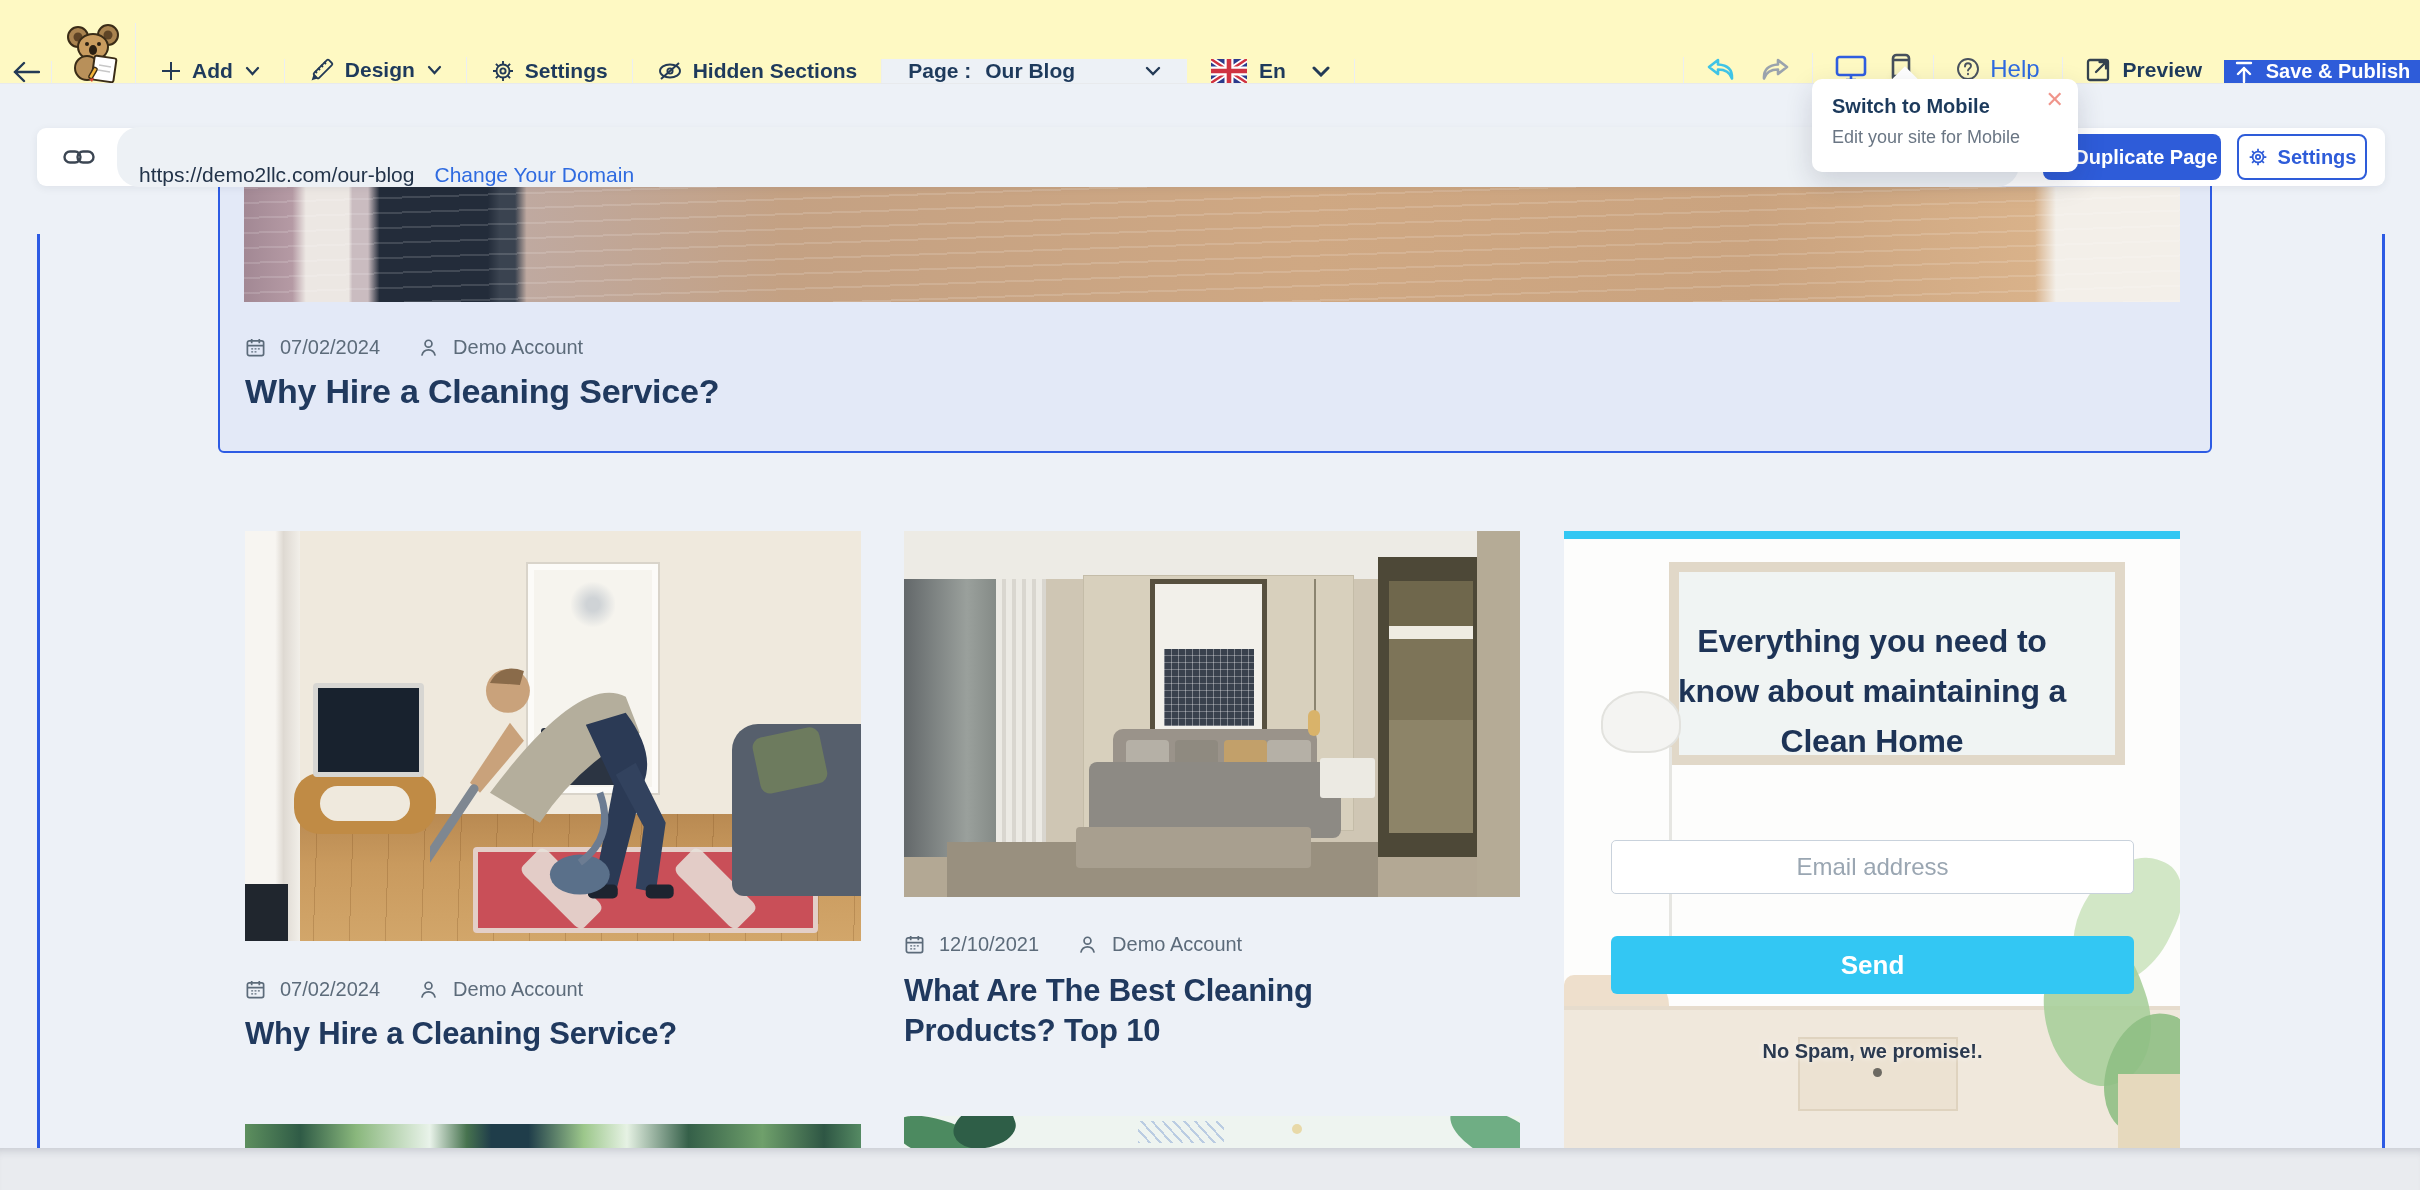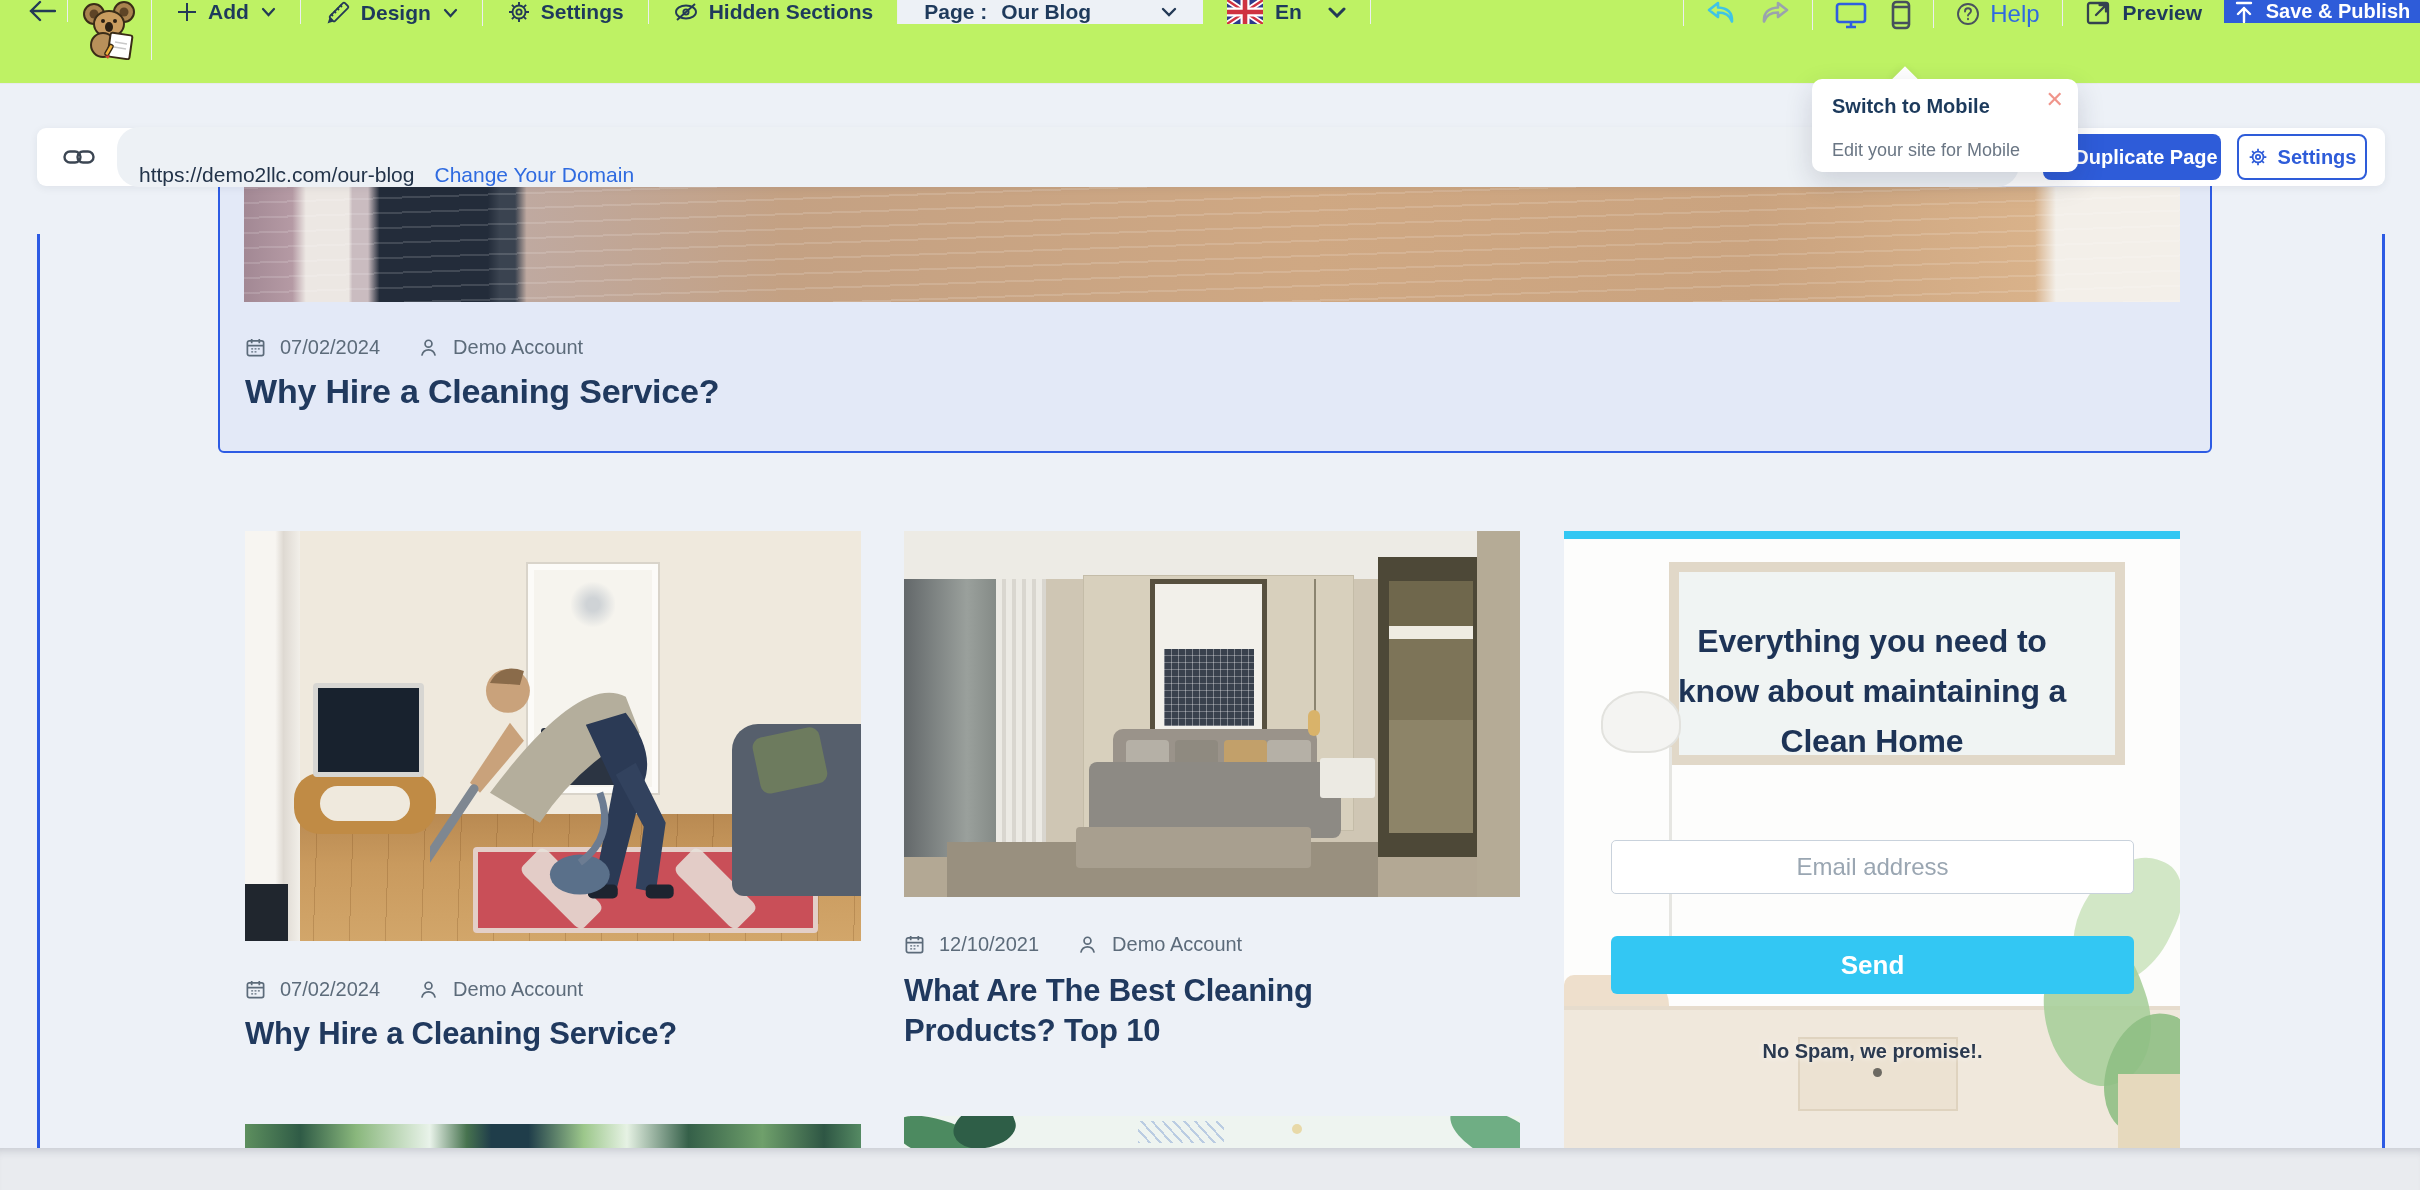--- a/index.html
+++ b/index.html
@@ -4,22 +4,22 @@
 <style>
   :root{
     --accent_blue:#2e5cd9; --link_blue:#2f6be0; --cyan:#33c7f3;
     --selection_border:#2d5be4; --navy:#1e3a5c; --heading:#20395e; --meta:#5c6b7a;
   }
   *{margin:0;padding:0;box-sizing:border-box;font-family:"Liberation Sans",sans-serif;}
   html,body{width:2420px;height:1190px;overflow:hidden;background:#edf1f7;}
   #app{position:relative;width:2420px;height:1190px;overflow:hidden;}
 
   
-  .toolbar{position:absolute;left:0;top:0;width:2420px;height:84px;background:#bef264;
-    border-bottom:1px solid #e8eaed;display:flex;align-items:flex-start;z-index:40;color:var(--navy);padding-left:16px;}
+  .toolbar{position:absolute;left:0;top:0;width:2420px;height:84px;background:#fef9c3;
+    border-bottom:1px solid #e8eaed;display:flex;align-items:flex-end;z-index:40;color:var(--navy);}
   .tb-cell{display:flex;align-items:center;justify-content:center;gap:10px;font-size:21px;font-weight:600;
     color:var(--navy);border-right:1px solid #eceef1;padding:0 24px;cursor:pointer;white-space:nowrap;}
   .tb-cell.no-pad{padding:0;}
   .back{width:52px;}
   .koala{width:84px;}
   .page-cell{background:#edf1f6;border-right:none;padding:0 26px;gap:14px;}
   .lang-cell{gap:12px;}
   .tb-spacer{flex:1;border-right:none;}
   .grp{display:flex;align-items:center;gap:24px;padding:0 22px;border-left:1px solid #eceef1;cursor:pointer;}
   .help-grp{color:var(--link_blue);font-size:24px;font-weight:400;gap:10px;}
@@ -28,21 +28,21 @@
     color:#fff;font-size:20px;font-weight:700;cursor:pointer;}
   .chev{margin-left:2px;}
   .icon{display:inline-flex;align-items:center;justify-content:center;}
 
   
   .tooltip-caret{position:absolute;left:1896px;top:70px;width:18px;height:18px;background:#fff;transform:rotate(45deg);
     z-index:49;box-shadow:0 2px 10px rgba(30,40,60,.10);}
   .tooltip{position:absolute;left:1812px;top:79px;width:266px;height:93px;background:#fff;border-radius:10px;
     box-shadow:0 10px 28px rgba(30,40,60,.16);z-index:50;padding:16px 20px;}
   .tooltip h4{font-size:20px;font-weight:700;color:#1c3a5c;}
-  .tooltip p{font-size:18px;color:#6a7684;margin-top:22px;}
+  .tooltip p{font-size:18px;color:#6a7684;margin-top:9px;}
   .tooltip .close{position:absolute;right:14px;top:10px;font-size:22px;color:#f0958b;cursor:pointer;line-height:1;}
 
   
   .workspace{position:absolute;left:0;top:84px;width:2420px;height:1106px;background:#edf1f7;}
   .bottom-band{position:absolute;left:0;top:1148px;width:2420px;height:42px;background:#e9ebef;z-index:8;
     box-shadow:inset 0 9px 10px -7px rgba(40,50,70,.20);}
   .canvas-edge{position:absolute;top:150px;width:3px;height:998px;background:var(--selection_border);z-index:2;}
   .edge-l{left:37px;} .edge-r{left:2382px;}
 
   

